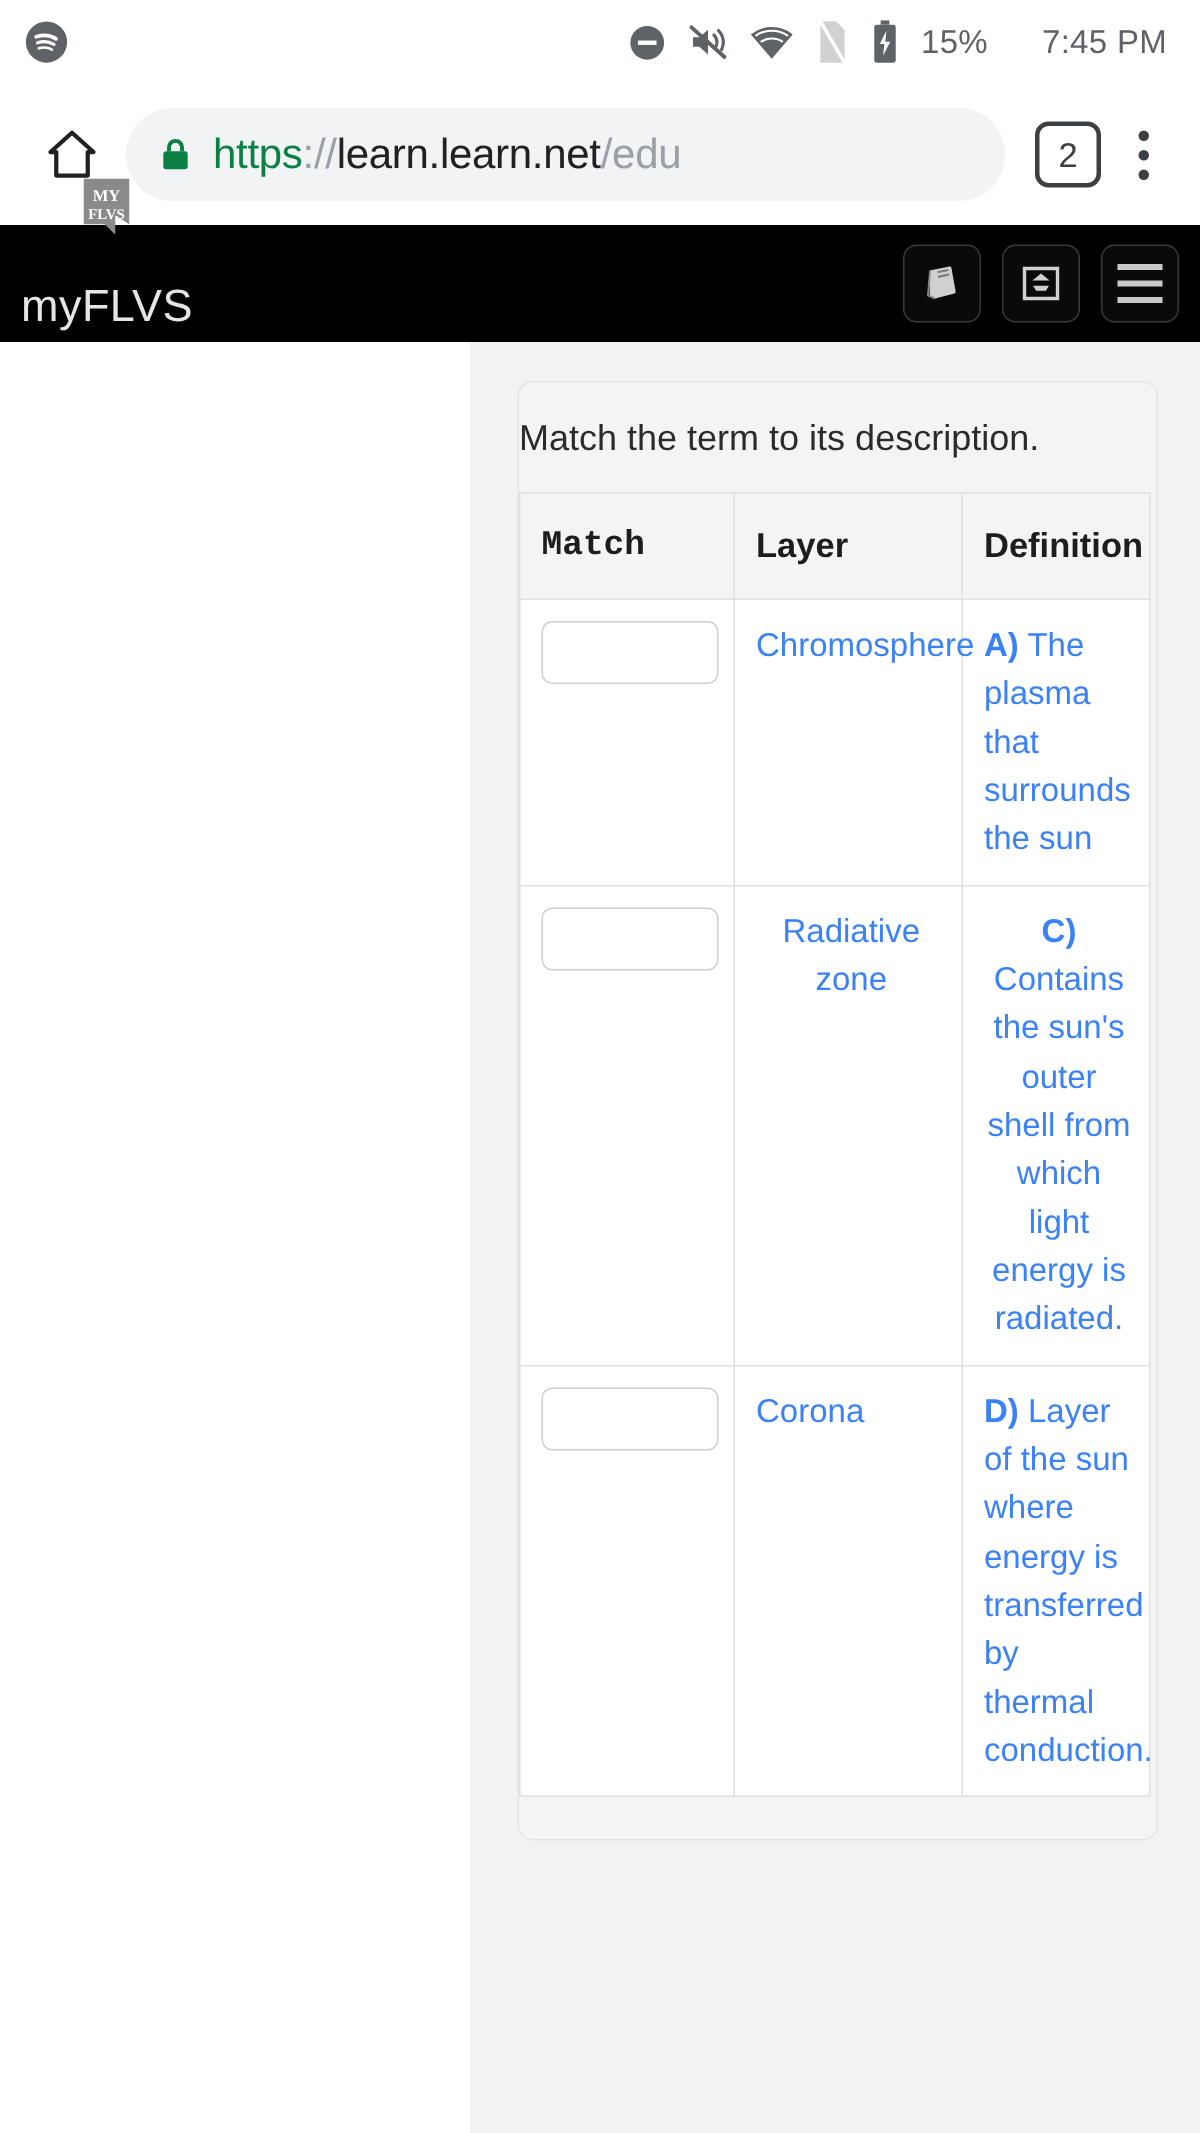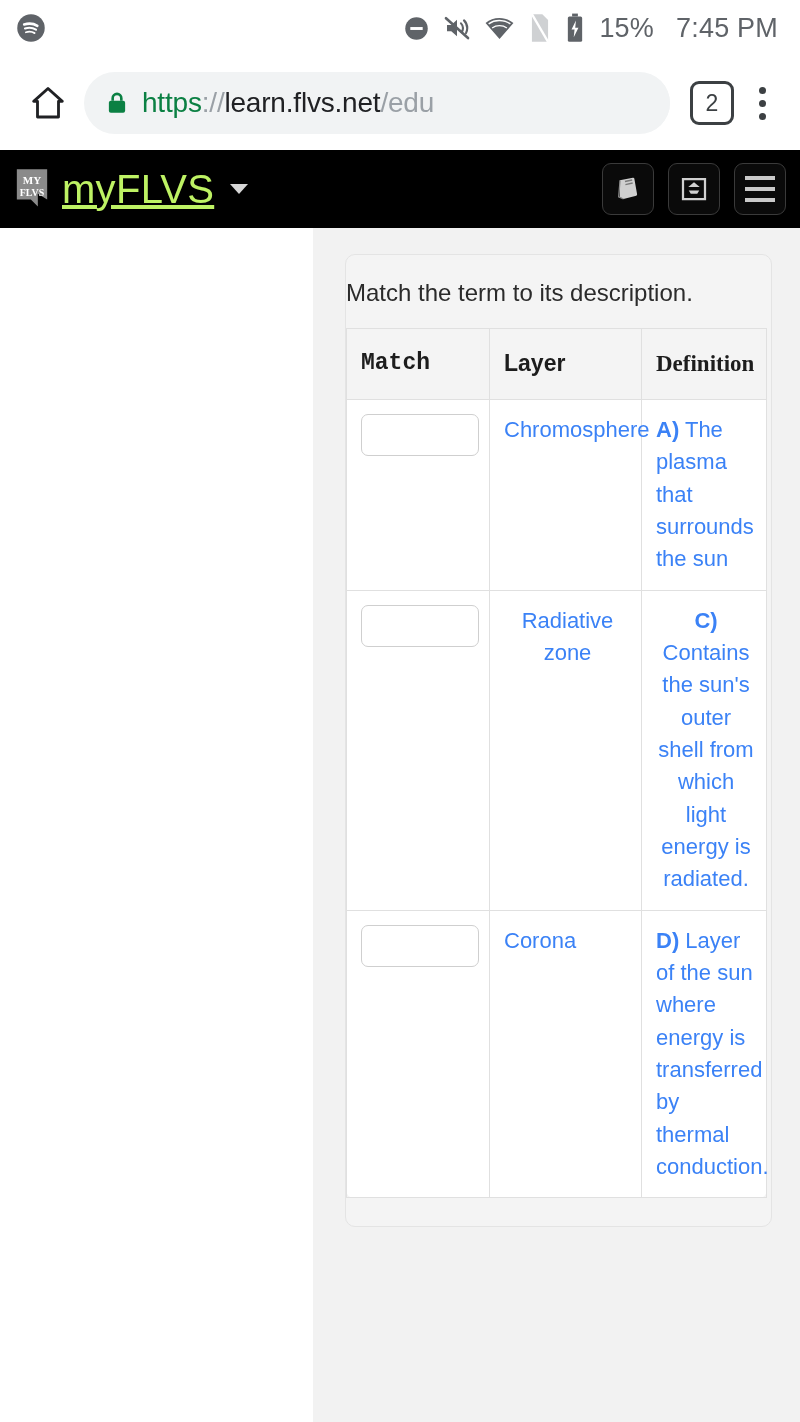--- a/index.html
+++ b/index.html
@@ -22,26 +22,26 @@
   }
   .status-left { display: flex; align-items: center; }
   .status-right {
     margin-left: auto;
     display: flex;
     align-items: center;
     gap: 12px;
   }
   .sb-icon { display: flex; align-items: center; justify-content: center; }
   .sb-text {
-    font-size: 27px;
+    font-size: 22px;
     color: #5f6368;
     letter-spacing: .2px;
   }
   .sb-battery-pct { margin-left: 2px; }
-  .sb-clock { margin-left: 10px; }
+  .sb-clock { margin-left: 24px; }
 
   
   .browser-bar {
     height: 94px;
     background: #ffffff;
     display: flex;
     align-items: center;
     padding: 0 18px 0 22px;
   }
   .home-btn { width: 52px; display: flex; align-items: center; justify-content: center; }
@@ -95,27 +95,26 @@
   .kebab i { width: 7px; height: 7px; border-radius: 50%; background: #3c4043; display: block; }
 
   
   .app-header {
     height: 78px;
     background: #000000;
     display: flex;
     align-items: center;
     padding: 0 14px 0 14px;
   }
-  .brand { display: flex; align-items: center; gap: 12px; }
+  .brand { display: flex; align-items: center; gap: 28px; flex-direction: column; }
   .brand-logo { display: flex; align-items: center; }
   .brand-name {
-    font-size: 40px;
-    color: #bef264;
+    font-size: 30px;
+    color: #e5e5e5;
     letter-spacing: .3px;
-    text-decoration: underline;
   }
   .brand-caret {
     width: 0; height: 0;
     border-left: 9px solid transparent;
     border-right: 9px solid transparent;
     border-top: 10px solid #d6d6d6;
     margin-left: 4px;
   }
   .header-actions {
     margin-left: auto;
@@ -204,21 +203,21 @@
     background: #f4f4f4;
     font-weight: bold;
     font-size: 23px;
     color: #1d1d1d;
     padding-top: 18px;
     padding-bottom: 18px;
     text-align: left;
   }
   .col-match { width: 143px; font-family: Liberation Mono, monospace; }
   .col-term  { width: 152px; }
-  .col-def   { width: 125px; font-family: Liberation Serif, serif; }
+  .col-def   { width: 125px; }
 
   td.cell-match { padding-top: 14px; }
   .answer-box {
     width: 118px;
     height: 42px;
     border: 1px solid #cfcfcf;
     border-radius: 7px;
     background: #ffffff;
     display: block;
   }
@@ -292,21 +291,21 @@
     </svg>
   </div>
 
   <div class="omnibox">
     <span class="lock-icon">
       <svg width="26" height="26" viewBox="0 0 24 24">
         <rect x="4.5" y="10" width="15" height="11" rx="1.8" fill="#0b8043"></rect>
         <path d="M8 10V7.6a4 4 0 0 1 8 0V10" stroke="#0b8043" stroke-width="2.4" fill="none"></path>
       </svg>
     </span>
-    <span class="url"><span class="scheme">https</span><span class="sep">://</span><span class="host">learn.flvs.net</span><span class="path">/edu</span></span>
+    <span class="url"><span class="scheme">https</span><span class="sep">://</span><span class="host">learn.learn.net</span><span class="path">/edu</span></span>
   </div>
 
   <div class="tab-count">
     <span>2</span>
   </div>
 
   <div class="kebab">
     <i></i>
     <i></i>
     <i></i>

